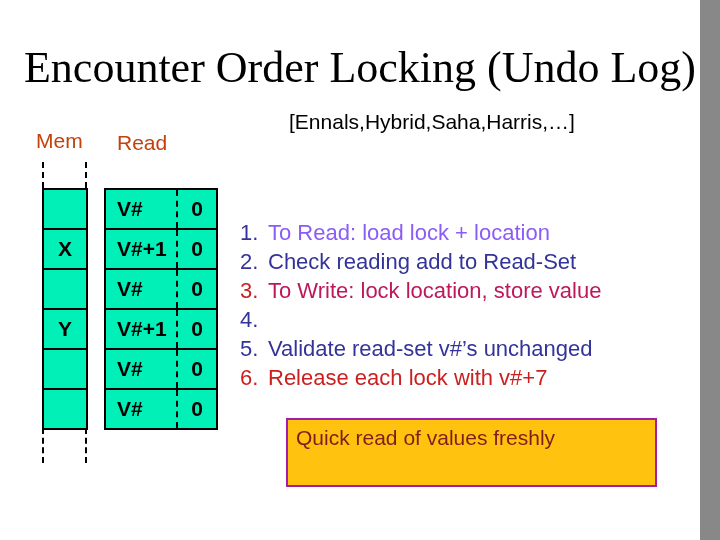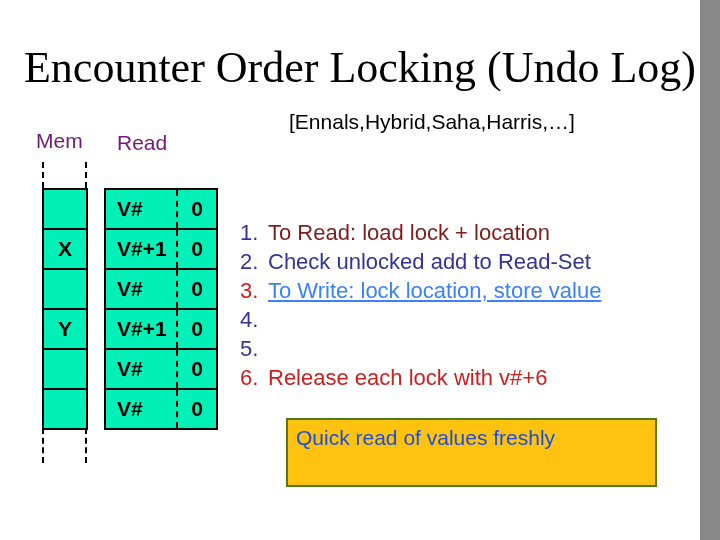--- a/index.html
+++ b/index.html
@@ -28,21 +28,21 @@
     position: absolute;
     left: 289px;
     top: 110px;
     font-size: 21px;
     color: #000000;
     white-space: nowrap;
   }
   .col-label {
     position: absolute;
     font-size: 21px;
-    color: #701a75;
+    color: #c2410c;
     white-space: nowrap;
   }
   .mem-label   { left: 36px;  top: 129px; }
   .locks-label { left: 117px; top: 131px; }
 
   .dash-line {
     position: absolute;
     width: 0;
     border-left: 2px dashed #000000;
   }
@@ -118,25 +118,25 @@
   }
   .step-num { width: 28px; }
 
   .callout {
     position: absolute;
     left: 286px;
     top: 418px;
     width: 371px;
     height: 69px;
     background: #FFC20E;
-    border: 2px solid #4d7c0f;
+    border: 2px solid #a21caf;
     padding: 3px 0 16px 8px;
     font-size: 21px;
     line-height: 29px;
-    color: #1d4ed8;
+    color: #7f1d1d;
     white-space: nowrap;
   }
 </style>
 </head>
 <body>
 
 <div class="slide">
 
   <h1 class="title">Encounter Order Locking (Undo Log)</h1>
 
@@ -182,39 +182,40 @@
     </div>
     <div class="lock-row">
       <span class="lock-version">V#</span>
       <span class="lock-value">0</span>
     </div>
   </div>
 
   <div class="steps">
     <div class="step">
       <span class="step-num" style="color: rgb(51, 51, 153);">1.</span>
-      <span class="step-text" style="color: #7f1d1d;">To Read: load lock + location</span>
+      <span class="step-text" style="color: #8b5cf6;">To Read: load lock + location</span>
     </div>
     <div class="step">
       <span class="step-num" style="color: rgb(51, 51, 153);">2.</span>
-      <span class="step-text" style="color: rgb(51, 51, 153);">Check unlocked add to Read-Set</span>
+      <span class="step-text" style="color: rgb(51, 51, 153);">Check reading add to Read-Set</span>
     </div>
     <div class="step">
       <span class="step-num" style="color: rgb(204, 32, 32);">3.</span>
-      <span class="step-text" style="color: #3b82f6; text-decoration: underline;">To Write: lock location, store value</span>
+      <span class="step-text" style="color: #be185d;">To Write: lock location, store value</span>
     </div>
     <div class="step">
       <span class="step-num" style="color: rgb(51, 51, 153);">4.</span>
     </div>
     <div class="step">
       <span class="step-num" style="color: rgb(51, 51, 153);">5.</span>
+      <span class="step-text" style="color: rgb(51, 51, 153);">Validate read-set v#’s unchanged</span>
     </div>
     <div class="step">
       <span class="step-num" style="color: rgb(204, 32, 32);">6.</span>
-      <span class="step-text" style="color: rgb(204, 32, 32);">Release each lock with v#+6</span>
+      <span class="step-text" style="color: rgb(204, 32, 32);">Release each lock with v#+7</span>
     </div>
   </div>
 
   <div class="callout">
     <div>Quick read of values freshly</div>
   </div>
 
 </div>
 
 </body></html>

